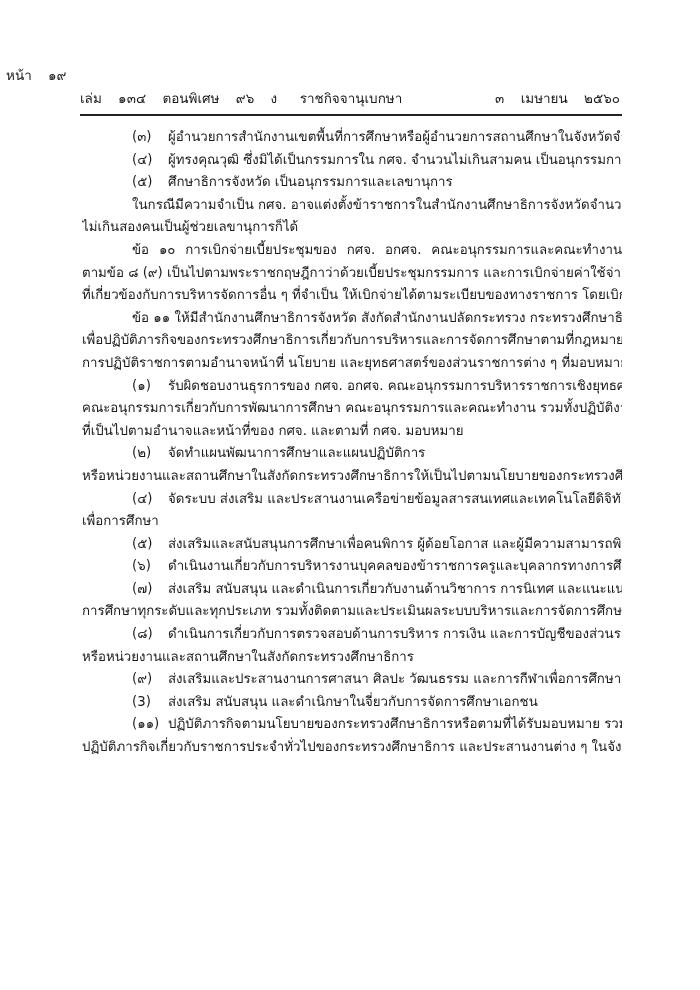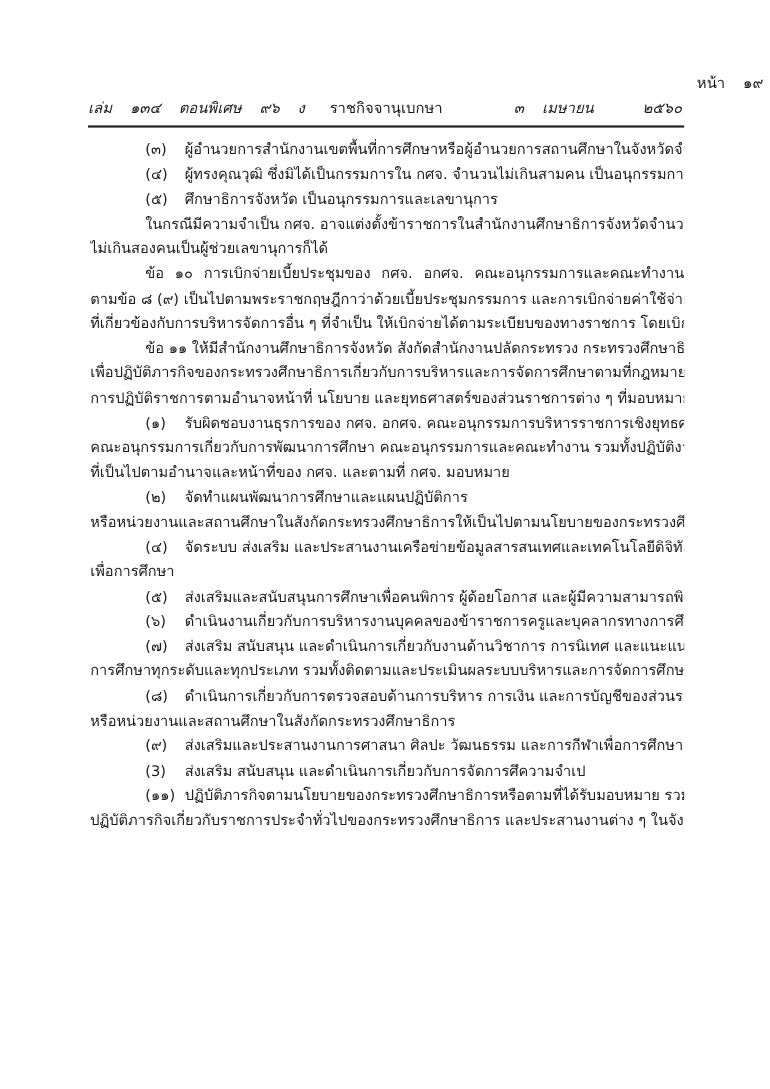--- a/index.html
+++ b/index.html
@@ -1,27 +1,27 @@
 <!DOCTYPE html>
 <html><head>
 <meta charset="utf-8">
 <style>
   html, body { margin: 0; padding: 0; background: #ffffff; }
   body { width: 700px; height: 990px; position: relative; overflow: hidden;
          font-family: "DejaVu Sans", "Liberation Sans", sans-serif; color: #1a1a1a; }
-  .page-num { position: absolute; top: 64px; left: 0; width: 700px; text-align: right;
+  .page-num { position: absolute; top: 64px; left: 0; width: 700px; text-align: left;
               font-size: 13.5px; }
   .page-num span { margin: 0 6px; }
   .header { position: absolute; top: 87px; left: 80px; width: 542px; height: 22px;
             font-size: 13.5px; }
   .header .left { position: absolute; left: 0; top: 0; white-space: nowrap; }
   .header .center { position: absolute; left: 0; width: 542px; text-align: center; top: 0; }
   .header .right { position: absolute; right: 2px; top: 0; white-space: nowrap; }
-  .header .left span, .header .right span { margin-right: 12px; font-style: italic; }
-  .header .right span:last-child { margin-right: 0; margin-left: 28px; }
+  .header .left span, .header .right span { margin-right: 12px; }
+  .header .right span:last-child { margin-right: 0; }
   .rule { position: absolute; top: 114px; left: 80px; width: 542px; height: 2px; background: #222; }
   .body-text { position: absolute; top: 126px; left: 82px; width: 540px; }
   .line { height: 22.6px; line-height: 22.6px; font-size: 13.3px; white-space: nowrap;
           text-align: justify; text-align-last: justify; overflow: hidden; }
   .line.last { text-align-last: left; }
   .ind1 { padding-left: 50px; }
   .label { display: inline-block; min-width: 30px; margin-right: 6px; }
 </style>
 </head>
 <body>
@@ -68,16 +68,16 @@
     <div class="line"><span>หรือหน่วยงานและสถานศึกษาในสังกัดกระทรวงศึกษาธิการให้เป็นไปตามนโยบายของกระทรวงศึกษาธิการ</span></div>
     <div class="line ind1"><span class="label">(๔)</span><span>จัดระบบ ส่งเสริม และประสานงานเครือข่ายข้อมูลสารสนเทศและเทคโนโลยีดิจิทัล</span></div>
     <div class="line last"><span>เพื่อการศึกษา</span></div>
     <div class="line ind1"><span class="label">(๕)</span><span>ส่งเสริมและสนับสนุนการศึกษาเพื่อคนพิการ ผู้ด้อยโอกาส และผู้มีความสามารถพิเศษ</span></div>
     <div class="line ind1"><span class="label">(๖)</span><span>ดำเนินงานเกี่ยวกับการบริหารงานบุคคลของข้าราชการครูและบุคลากรทางการศึกษา</span></div>
     <div class="line ind1"><span class="label">(๗)</span><span>ส่งเสริม สนับสนุน และดำเนินการเกี่ยวกับงานด้านวิชาการ การนิเทศ และแนะแนว</span></div>
     <div class="line"><span>การศึกษาทุกระดับและทุกประเภท รวมทั้งติดตามและประเมินผลระบบบริหารและการจัดการศึกษา</span></div>
     <div class="line ind1"><span class="label">(๘)</span><span>ดำเนินการเกี่ยวกับการตรวจสอบด้านการบริหาร การเงิน และการบัญชีของส่วนราชการ</span></div>
     <div class="line last"><span>หรือหน่วยงานและสถานศึกษาในสังกัดกระทรวงศึกษาธิการ</span></div>
     <div class="line ind1 last"><span class="label">(๙)</span><span>ส่งเสริมและประสานงานการศาสนา ศิลปะ วัฒนธรรม และการกีฬาเพื่อการศึกษา</span></div>
-    <div class="line ind1 last"><span class="label">(3)</span><span>ส่งเสริม สนับสนุน และดำเนินการเกี่ยวกับการจัดการศึความจำเป</span></div>
+    <div class="line ind1 last"><span class="label">(3)</span><span>ส่งเสริม สนับสนุน และดำเนิกษาในจี่ยวกับการจัดการศึกษาเอกชน</span></div>
     <div class="line ind1"><span class="label">(๑๑)</span><span>ปฏิบัติภารกิจตามนโยบายของกระทรวงศึกษาธิการหรือตามที่ได้รับมอบหมาย รวมทั้ง</span></div>
     <div class="line"><span>ปฏิบัติภารกิจเกี่ยวกับราชการประจำทั่วไปของกระทรวงศึกษาธิการ และประสานงานต่าง ๆ ในจังหวัด</span></div>
   </div>
 
 </body></html>

